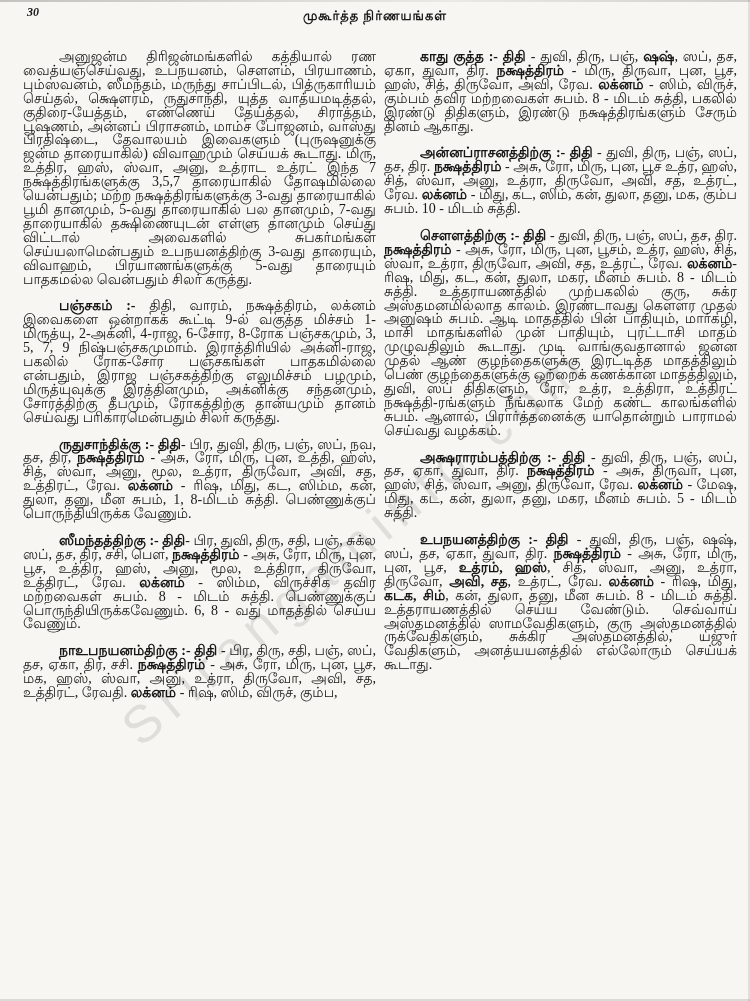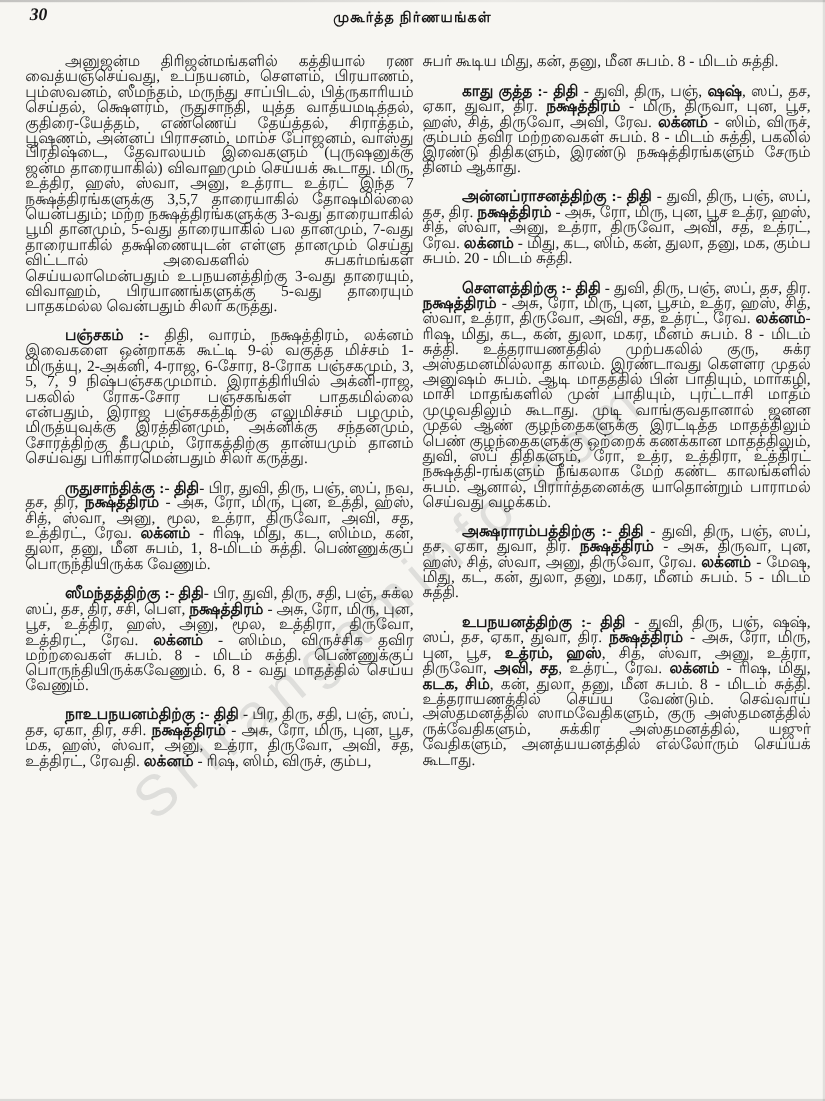--- a/index.html
+++ b/index.html
@@ -8,21 +8,21 @@
     background:#f7f6f2;
     position:relative;
     overflow:hidden;
     font-family:"Liberation Serif","DejaVu Serif",serif;
     color:#161616;
   }
   .edge-top{position:absolute;top:0;left:0;width:750px;height:2px;
     background:linear-gradient(to right,rgba(110,110,110,.38),rgba(140,140,140,.12) 60%,rgba(120,120,120,.3));}
   .edge-bottom{position:absolute;bottom:0;left:0;width:750px;height:2px;background:rgba(120,120,120,.22);}
   .edge-right{position:absolute;top:0;right:0;width:2px;height:1001px;background:rgba(120,120,120,.18);}
-  .page-num{position:absolute;left:27px;top:5px;font-weight:700;font-style:italic;font-size:16px;}
+  .page-num{position:absolute;left:27px;top:5px;font-weight:700;font-style:italic;font-size:12px;}
   .page-title{position:absolute;left:0;top:8px;width:750px;text-align:center;font-weight:700;font-size:13px;letter-spacing:1px;}
   .col{position:absolute;top:50px;width:353px;font-size:14px;line-height:13.9px;text-align:justify;}
   .col-left{left:23px;}
   .col-right{left:384px;}
   .para{margin:0 0 13px 0;}
   .para.indent{text-indent:36px;}
   .bold{font-weight:700;}
   .watermark{
     position:absolute;left:355px;top:545px;
     transform:translate(-50%,-50%) rotate(-40deg);
@@ -46,19 +46,18 @@
 <div class="page-title">முகூர்த்த நிர்ணயங்கள்</div>
 
 <div class="col col-left">
     <p class="para indent"><span>அனுஜன்ம திரிஜன்மங்களில் கத்தியால் ரண வைத்யஞ்செய்வது, உபநயனம், சௌளம், பிரயாணம், பும்ஸவனம், ஸீமந்தம், மருந்து சாப்பிடல், பித்ருகாரியம் செய்தல், க்ஷௌரம், ருதுசாந்தி, யுத்த வாத்யமடித்தல், குதிரை-யேத்தம், எண்ணெய் தேய்த்தல், சிராத்தம், பூஷணம், அன்னப் பிராசனம், மாம்ச போஜனம், வாஸ்து பிரதிஷ்டை, தேவாலயம் இவைகளும் (புருஷனுக்கு ஜன்ம தாரையாகில்) விவாஹமும் செய்யக் கூடாது. மிரு, உத்திர, ஹஸ், ஸ்வா, அனு, உத்ராட உத்ரட் இந்த 7 நக்ஷத்திரங்களுக்கு 3,5,7 தாரையாகில் தோஷமில்லை யென்பதும்; மற்ற நக்ஷத்திரங்களுக்கு 3-வது தாரையாகில் பூமி தானமும், 5-வது தாரையாகில் பல தானமும், 7-வது தாரையாகில் தக்ஷிணையுடன் எள்ளு தானமும் செய்து விட்டால் அவைகளில் சுபகர்மங்கள் செய்யலாமென்பதும் உபநயனத்திற்கு 3-வது தாரையும், விவாஹம், பிரயாணங்களுக்கு 5-வது தாரையும் பாதகமல்ல வென்பதும் சிலர் கருத்து.</span></p>
     <p class="para indent"><span class="bold">பஞ்சகம் :- </span><span>திதி, வாரம், நக்ஷத்திரம், லக்னம் இவைகளை ஒன்றாகக் கூட்டி 9-ல் வகுத்த மிச்சம் 1-மிருத்யு, 2-அக்னி, 4-ராஜ, 6-சோர, 8-ரோக பஞ்சகமும், 3, 5, 7, 9 நிஷ்பஞ்சகமுமாம். இராத்திரியில் அக்னி-ராஜ, பகலில் ரோக-சோர பஞ்சகங்கள் பாதகமில்லை என்பதும், இராஜ பஞ்சகத்திற்கு எலுமிச்சம் பழமும், மிருத்யுவுக்கு இரத்தினமும், அக்னிக்கு சந்தனமும், சோரத்திற்கு தீபமும், ரோகத்திற்கு தான்யமும் தானம் செய்வது பரிகாரமென்பதும் சிலர் கருத்து.</span></p>
     <p class="para indent"><span class="bold">ருதுசாந்திக்கு :- திதி</span><span>- பிர, துவி, திரு, பஞ், ஸப், நவ, தச, திர, </span><span class="bold">நக்ஷத்திரம்</span><span> - அசு, ரோ, மிரு, புன, உத்தி, ஹஸ், சித், ஸ்வா, அனு, மூல, உத்ரா, திருவோ, அவி, சத, உத்திரட், ரேவ. </span><span class="bold">லக்னம்</span><span> - ரிஷ, மிது, கட, ஸிம்ம, கன், துலா, தனு, மீன சுபம், 1, 8-மிடம் சுத்தி. பெண்ணுக்குப் பொருந்தியிருக்க வேணும்.</span></p>
     <p class="para indent"><span class="bold">ஸீமந்தத்திற்கு :- திதி</span><span>- பிர, துவி, திரு, சதி, பஞ், சுக்ல ஸப், தச, திர, சசி, பௌ, </span><span class="bold">நக்ஷத்திரம்</span><span> - அசு, ரோ, மிரு, புன, பூச, உத்திர, ஹஸ், அனு, மூல, உத்திரா, திருவோ, உத்திரட், ரேவ. </span><span class="bold">லக்னம்</span><span> - ஸிம்ம, விருச்சிக தவிர மற்றவைகள் சுபம். 8 - மிடம் சுத்தி. பெண்ணுக்குப் பொருந்தியிருக்கவேணும். 6, 8 - வது மாதத்தில் செய்ய வேணும்.</span></p>
     <p class="para indent"><span class="bold">நாஉபநயனம்திற்கு :- திதி</span><span> - பிர, திரு, சதி, பஞ், ஸப், தச, ஏகா, திர, சசி. </span><span class="bold">நக்ஷத்திரம்</span><span> - அசு, ரோ, மிரு, புன, பூச, மக, ஹஸ், ஸ்வா, அனு, உத்ரா, திருவோ, அவி, சத, உத்திரட், ரேவதி. </span><span class="bold">லக்னம்</span><span> - ரிஷ, ஸிம், விருச், கும்ப,</span></p>
   </div>
 <div class="col col-right">
-    <p class="para"><span>சுபர் கூடிய மிது, கன், தனு, மீன சுபம். 8 - மிடம் சுத்தி.</span></p>
     <p class="para indent"><span class="bold">காது குத்த :- திதி</span><span> - துவி, திரு, பஞ், </span><span class="bold">ஷஷ்</span><span>, ஸப், தச, ஏகா, துவா, திர. </span><span class="bold">நக்ஷத்திரம்</span><span> - மிரு, திருவா, புன, பூச, ஹஸ், சித், திருவோ, அவி, ரேவ. </span><span class="bold">லக்னம்</span><span> - ஸிம், விருச், கும்பம் தவிர மற்றவைகள் சுபம். 8 - மிடம் சுத்தி, பகலில் இரண்டு திதிகளும், இரண்டு நக்ஷத்திரங்களும் சேரும் தினம் ஆகாது.</span></p>
-    <p class="para indent"><span class="bold">அன்னப்ராசனத்திற்கு :- திதி</span><span> - துவி, திரு, பஞ், ஸப், தச, திர. </span><span class="bold">நக்ஷத்திரம்</span><span> - அசு, ரோ, மிரு, புன, பூச உத்ர, ஹஸ், சித், ஸ்வா, அனு, உத்ரா, திருவோ, அவி, சத, உத்ரட், ரேவ. </span><span class="bold">லக்னம்</span><span> - மிது, கட, ஸிம், கன், துலா, தனு, மக, கும்ப சுபம்.  20 - மிடம் சுத்தி.</span></p>
+    <p class="para indent"><span class="bold">அன்னப்ராசனத்திற்கு :- திதி</span><span> - துவி, திரு, பஞ், ஸப், தச, திர. </span><span class="bold">நக்ஷத்திரம்</span><span> - அசு, ரோ, மிரு, புன, பூச உத்ர, ஹஸ், சித், ஸ்வா, அனு, உத்ரா, திருவோ, அவி, சத, உத்ரட், ரேவ. </span><span class="bold">லக்னம்</span><span> - மிது, கட, ஸிம், கன், துலா, தனு, மக, கும்ப சுபம்.  10 - மிடம் சுத்தி.</span></p>
     <p class="para indent"><span class="bold">சௌளத்திற்கு :- திதி</span><span> - துவி, திரு, பஞ், ஸப், தச, திர. </span><span class="bold">நக்ஷத்திரம்</span><span> - அசு, ரோ, மிரு, புன, பூசம், உத்ர, ஹஸ், சித், ஸ்வா, உத்ரா, திருவோ, அவி, சத, உத்ரட், ரேவ. </span><span class="bold">லக்னம்</span><span>- ரிஷ, மிது, கட, கன், துலா, மகர, மீனம் சுபம். 8 - மிடம் சுத்தி. உத்தராயணத்தில் முற்பகலில் குரு, சுக்ர அஸ்தமனமில்லாத காலம். இரண்டாவது கௌளர முதல் அனுஷம் சுபம். ஆடி மாதத்தில் பின் பாதியும், மார்கழி, மாசி மாதங்களில் முன் பாதியும், புரட்டாசி மாதம் முழுவதிலும் கூடாது. முடி வாங்குவதானால் ஜனன முதல் ஆண் குழந்தைகளுக்கு இரட்டித்த மாதத்திலும் பெண் குழந்தைகளுக்கு ஒற்றைக் கணக்கான மாதத்திலும், துவி, ஸப் திதிகளும், ரோ, உத்ர, உத்திரா, உத்திரட் நக்ஷத்தி-ரங்களும் நீங்கலாக மேற் கண்ட காலங்களில் சுபம். ஆனால், பிரார்த்தனைக்கு யாதொன்றும் பாராமல் செய்வது வழக்கம்.</span></p>
     <p class="para indent"><span class="bold">அக்ஷராரம்பத்திற்கு :- திதி</span><span> - துவி, திரு, பஞ், ஸப், தச, ஏகா, துவா, திர. </span><span class="bold">நக்ஷத்திரம்</span><span> - அசு, திருவா, புன, ஹஸ், சித், ஸ்வா, அனு, திருவோ, ரேவ. </span><span class="bold">லக்னம்</span><span> - மேஷ, மிது, கட, கன், துலா, தனு, மகர, மீனம் சுபம். 5 - மிடம் சுத்தி.</span></p>
     <p class="para indent"><span class="bold">உபநயனத்திற்கு :- திதி</span><span> - துவி, திரு, பஞ், ஷஷ், ஸப், தச, ஏகா, துவா, திர. </span><span class="bold">நக்ஷத்திரம்</span><span> - அசு, ரோ, மிரு, புன, பூச, </span><span class="bold">உத்ரம், ஹஸ்</span><span>, சித், ஸ்வா, அனு, உத்ரா, திருவோ, </span><span class="bold">அவி, சத</span><span>, உத்ரட், ரேவ. </span><span class="bold">லக்னம்</span><span> - ரிஷ, மிது, </span><span class="bold">கடக, சிம்</span><span>, கன், துலா, தனு, மீன சுபம். 8 - மிடம் சுத்தி. உத்தராயணத்தில் செய்ய வேண்டும். செவ்வாய் அஸ்தமனத்தில் ஸாமவேதிகளும், குரு அஸ்தமனத்தில் ருக்வேதிகளும், சுக்கிர அஸ்தமனத்தில், யஜுர் வேதிகளும், அனத்யயனத்தில் எல்லோரும் செய்யக் கூடாது.</span></p>
   </div>
 
 </body></html>

